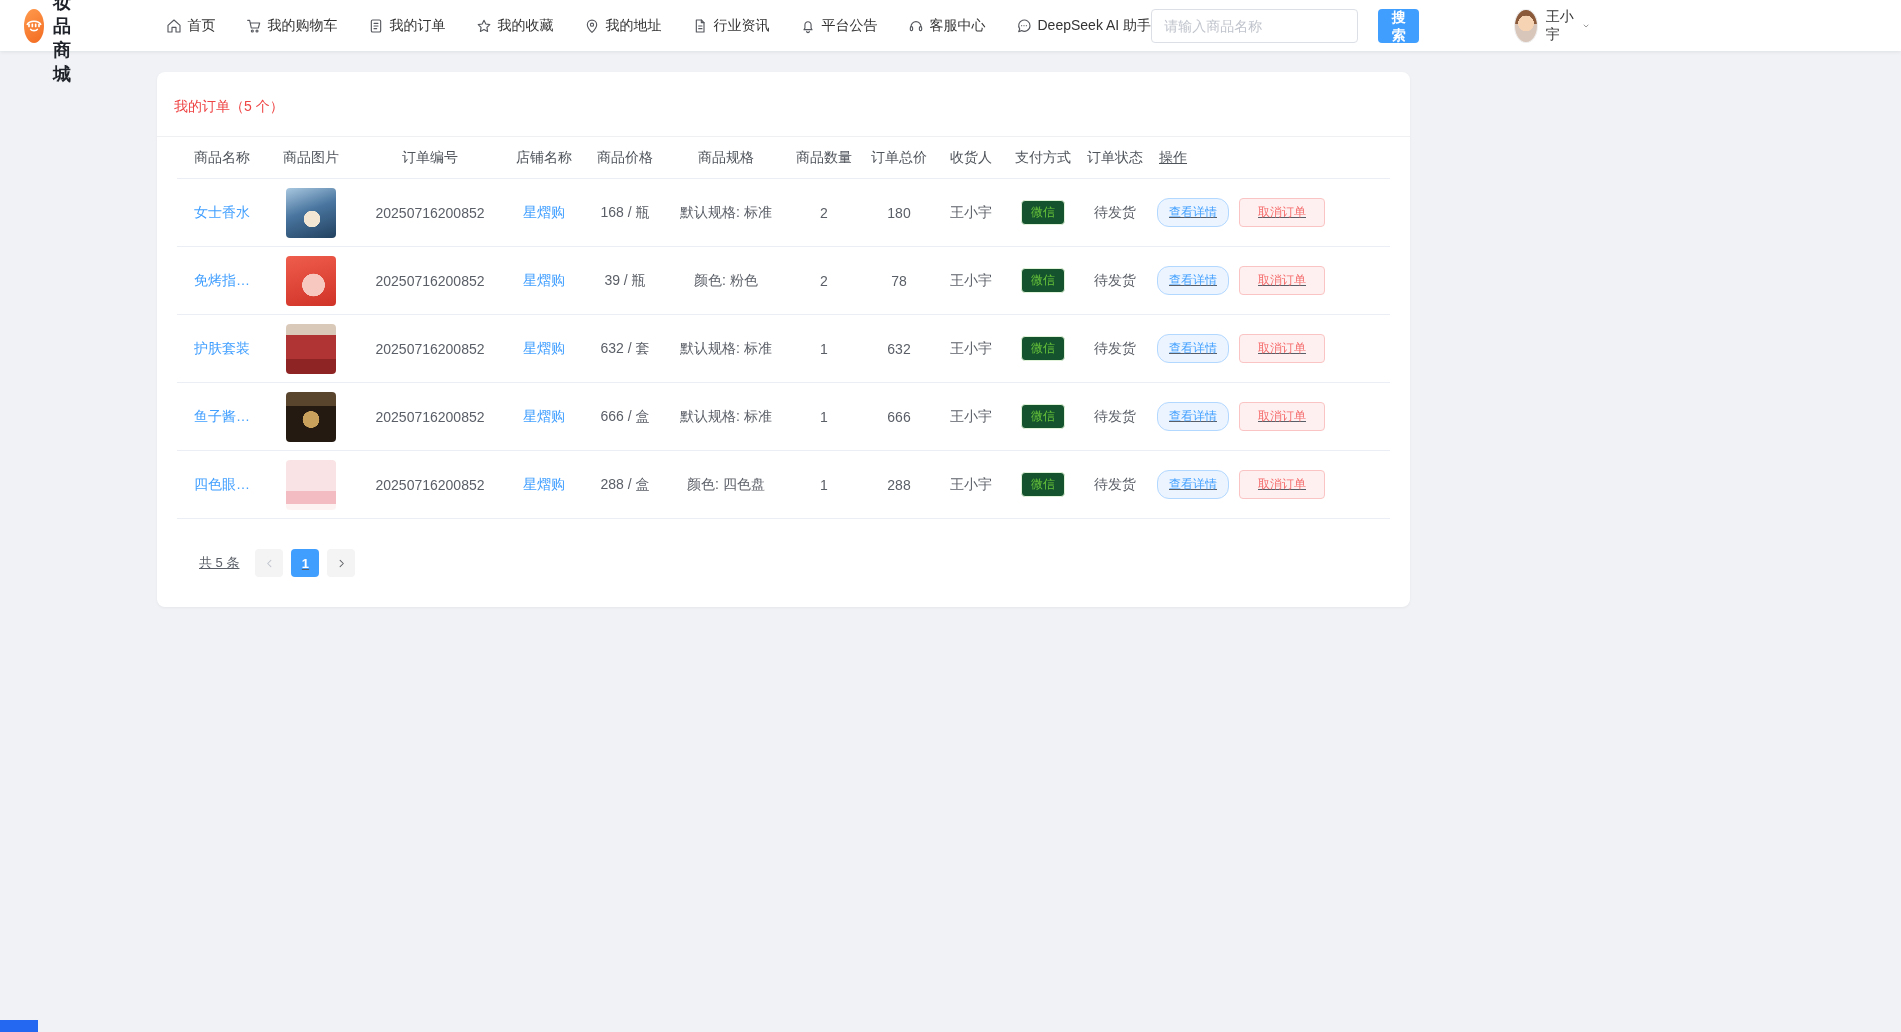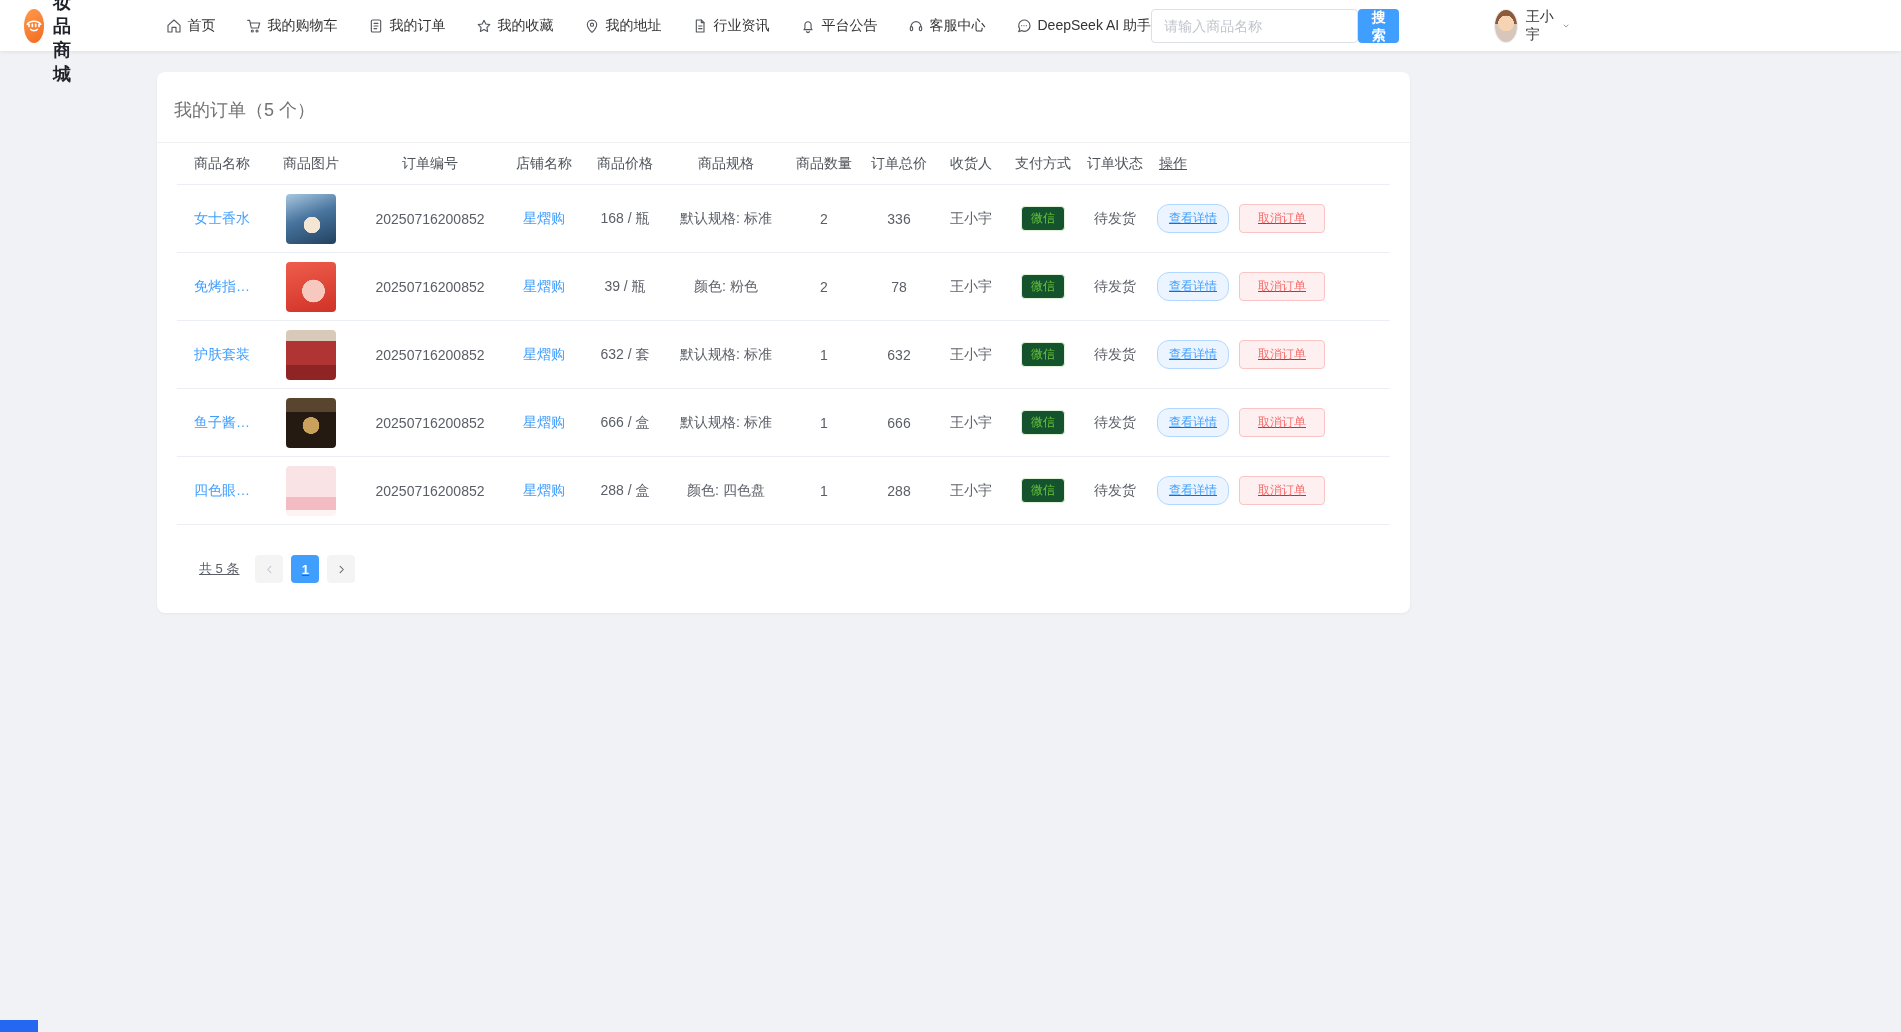--- a/index.html
+++ b/index.html
@@ -35,21 +35,21 @@
   .nav-item svg { width: 16px; height: 16px; stroke: #55585e; fill: none; stroke-width: 1.7; stroke-linecap: round; stroke-linejoin: round; }
   .search-wrap { margin-left: auto; display: flex; align-items: center; }
   .search-input {
     width: 208px; height: 34px;
     border: 1px solid #dcdfe6; border-radius: 4px;
     padding: 0 12px; font-size: 14px; color: #333; outline: none;
     font-family: inherit;
   }
   .search-input::placeholder { color: #c0c4cc; }
   .search-btn {
-    margin-left: 0; height: 34px; padding: 0 13px;
+    margin-left: 20px; height: 34px; padding: 0 13px;
     background: #409eff; color: #fff; border: none; border-radius: 4px;
     font-size: 14px; font-weight: bold; cursor: pointer; font-family: inherit;
   }
   .user { display: flex; align-items: center; gap: 8px; margin-left: 95px; margin-right: 350px; cursor: pointer; }
   .avatar {
     width: 34px; height: 34px; border-radius: 50%;
     background:
       radial-gradient(circle at 50% 42%, #f6d3b3 0 36%, transparent 37%),
       linear-gradient(180deg, #8a5a3b 0 45%, #d9c6ba 45% 100%);
     border: 1px solid #eee;
@@ -60,21 +60,21 @@
   
   .card {
     width: 1253px;
     margin: 21px 0 0 157px;
     background: #fff;
     border-radius: 8px;
     box-shadow: 0 1px 3px rgba(0,0,0,.05);
     padding-bottom: 30px;
   }
   .card-head { padding: 26px 17px 20px; border-bottom: 1px solid #eef0f2; }
-  .card-title { font-size: 18px; color: #737373; }
+  .card-title { font-size: 14px; color: #ef4444; }
 
   .table-wrap { padding: 0 20px; }
   .t-header, .t-row { display: flex; align-items: center; }
   .t-header { height: 42px; border-bottom: 1px solid #ebeef5; font-size: 14px; color: #4f545b; }
   .t-row { min-height: 68px; border-bottom: 1px solid #ebeef5; font-size: 14px; color: #5a5e66; }
   .th, .td { text-align: center; flex: none; }
   .cell-name { width: 90px; }
   .cell-img { width: 88px; display: flex; justify-content: center; }
   .cell-orderno { width: 150px; }
   .cell-store { width: 78px; }
@@ -250,21 +250,21 @@
     <div class="t-row">
       <div class="td cell-name link">女士香水</div>
       <div class="td cell-img">
           <div class="img-ph img-1"></div>
         </div>
       <div class="td cell-orderno">20250716200852</div>
       <div class="td cell-store link">星熠购</div>
       <div class="td cell-price">168 / 瓶</div>
       <div class="td cell-spec">默认规格: 标准</div>
       <div class="td cell-qty">2</div>
-      <div class="td cell-total">336</div>
+      <div class="td cell-total">180</div>
       <div class="td cell-recipient">王小宇</div>
       <div class="td cell-payment">
           <span class="badge-wechat">微信</span>
         </div>
       <div class="td cell-status">待发货</div>
       <div class="td cell-actions">
         <button class="btn-view">查看详情</button>
         <button class="btn-cancel">取消订单</button>
       </div>
     </div>

